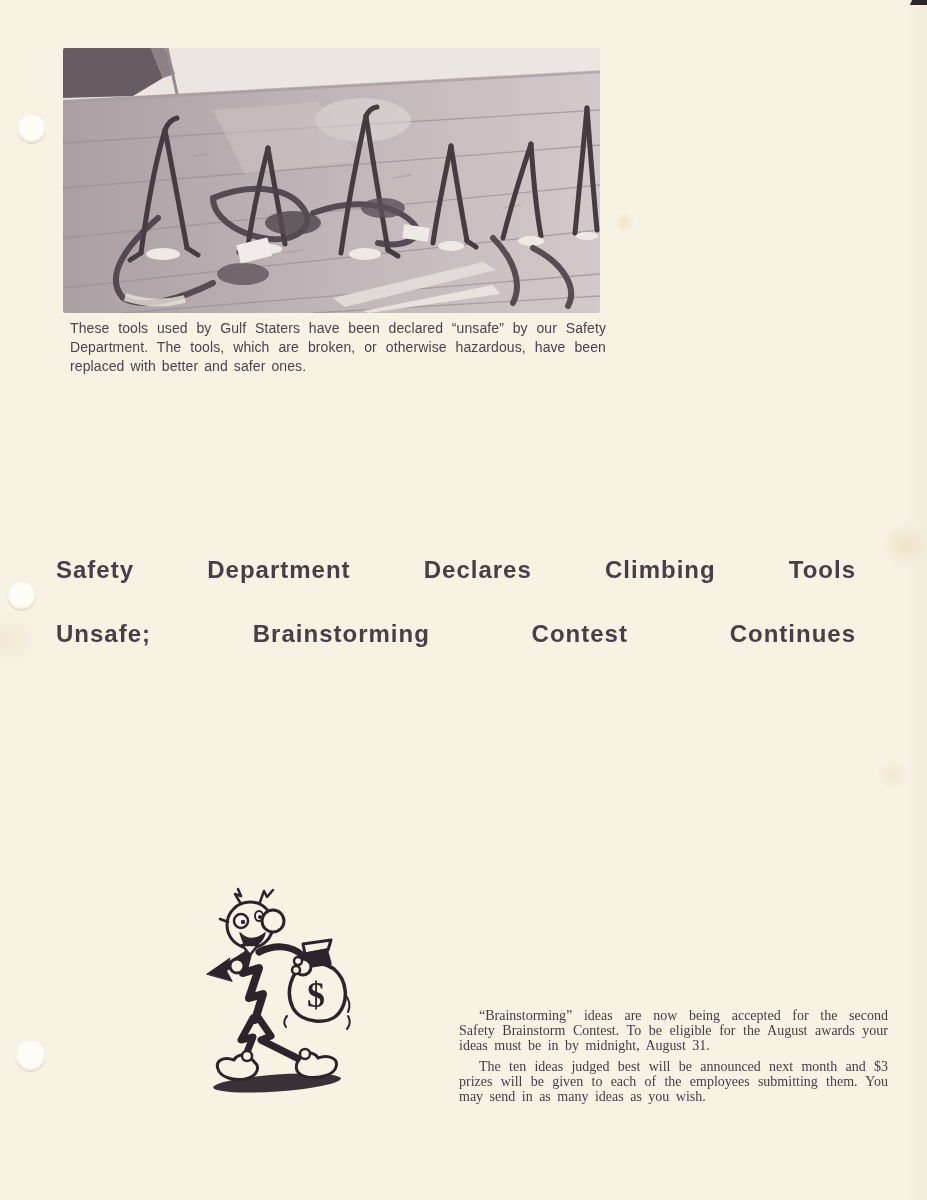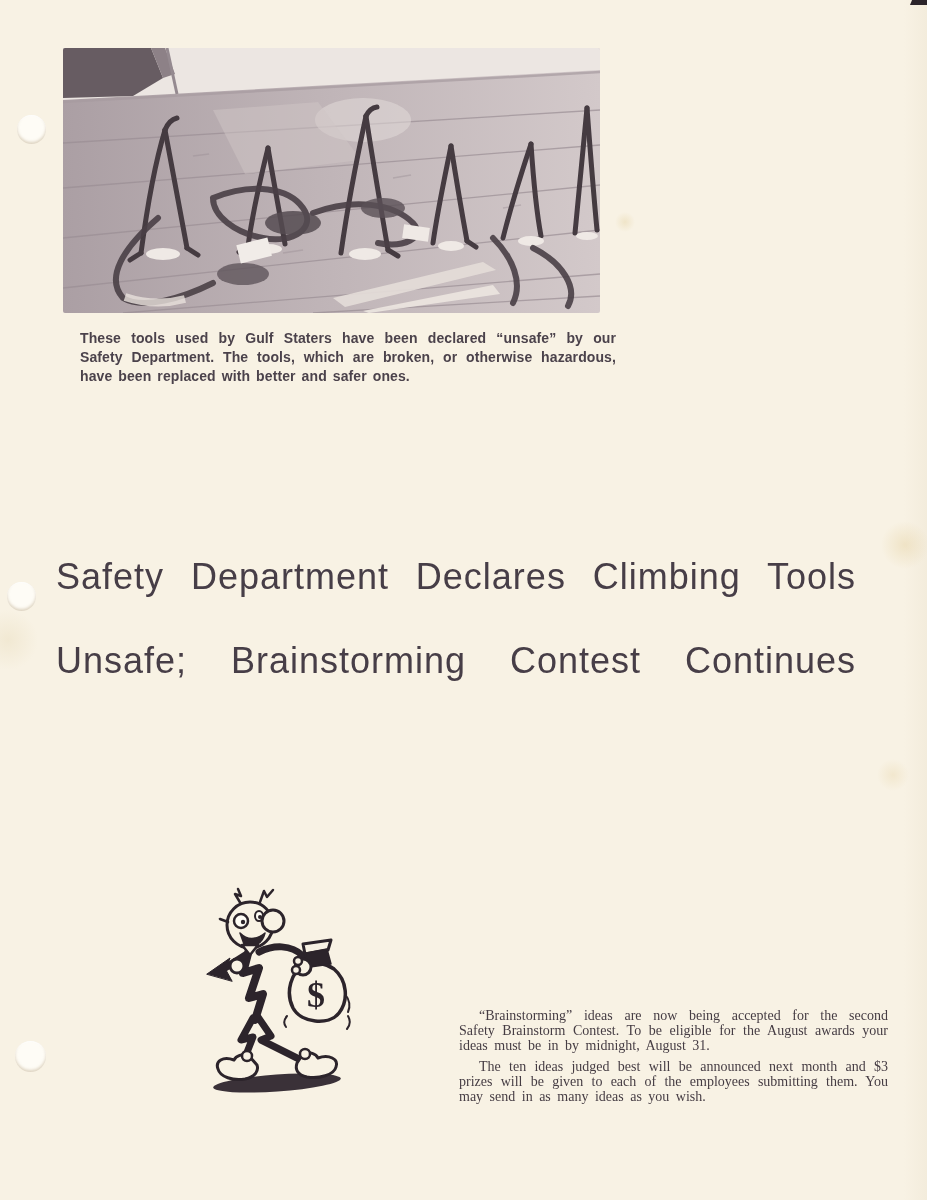--- a/index.html
+++ b/index.html
@@ -24,31 +24,31 @@
     box-shadow:inset 0 -2px 3px rgba(185,165,130,.45), inset 0 1px 1px rgba(255,255,255,.9);
   }
   .hole-1{left:17px;top:115px;}
   .hole-2{left:7px;top:582px;}
   .hole-3{left:15px;top:1041px;width:31px;height:31px;}
 
   .photo{position:absolute;left:63px;top:48px;width:537px;height:265px;margin:0;}
   .photo svg{display:block;width:100%;height:100%;border-radius:2px;}
 
   .caption{
-    position:absolute;left:68px;top:317px;width:536px;margin:12px;
-    font-size:14px;line-height:19px;font-weight:bold;color:#4b424b;
+    position:absolute;left:68px;top:317px;width:536px;margin:2px;
+    font-size:14px;line-height:19px;font-weight:normal;color:#4b424b;
     text-align:justify;letter-spacing:.1px;word-spacing:2px;
   }
 
   .headline{
     position:absolute;left:56px;top:556px;width:800px;margin:0;
-    color:#473e47;font-size:36px;font-weight:normal;letter-spacing:1px;
+    color:#473e47;font-size:24px;font-weight:bold;letter-spacing:1px;
   }
   .hl-line{display:block;text-align:justify;text-align-last:justify;height:40px;overflow:visible;}
-  .hl-line + .hl-line{margin-top:44px;}
+  .hl-line + .hl-line{margin-top:24px;}
 
   .mascot{position:absolute;left:203px;top:888px;width:150px;height:212px;}
   .mascot svg{display:block;width:100%;height:100%;overflow:visible;}
 
   .subhead{
     position:absolute;left:459px;top:883px;width:381px;margin:0;
     color:#473e47;font-size:23px;font-weight:bold;
   }
   .sh-line{display:block;text-align:justify;text-align-last:justify;letter-spacing:1px;height:28px;}
   .sh-line + .sh-line{margin-top:15px;letter-spacing:2px;}

